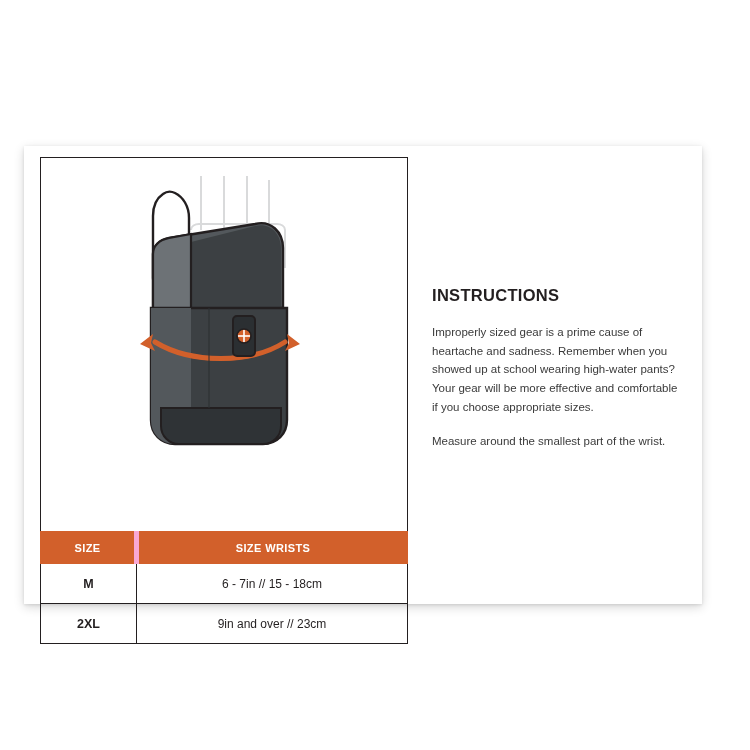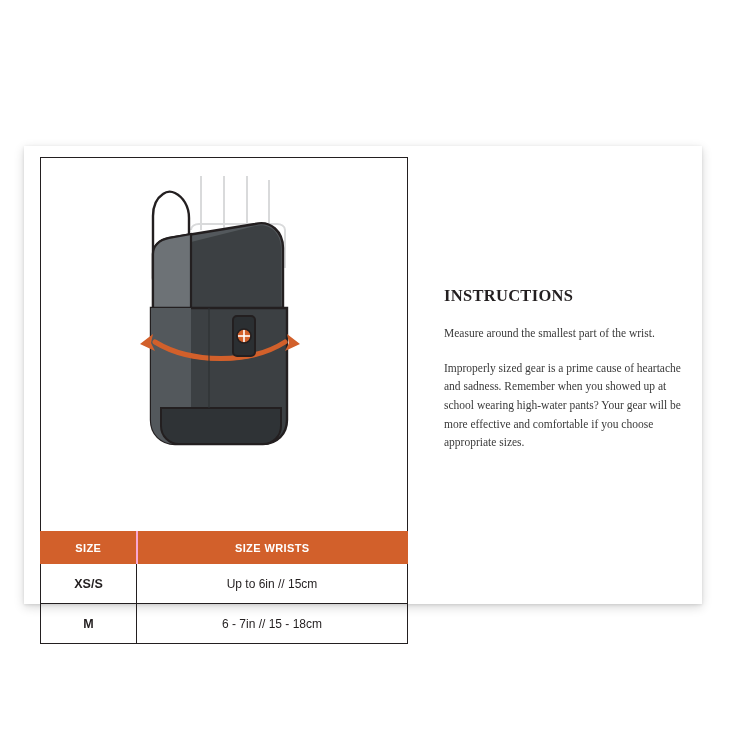--- a/index.html
+++ b/index.html
@@ -78,43 +78,42 @@
     background: #d2602b;
     color: #ffffff;
     font-size: 11px;
     font-weight: bold;
     letter-spacing: 0.4px;
     height: 32px;
     border-color: #d2602b;
   }
   .size-table thead th.col-size {
     width: 96px;
-    border-right: 2px solid #f9a8d4;
+    border-right: 5px solid #f9a8d4;
   }
   .size-table tbody td {
     height: 40px;
     font-size: 12px;
     color: #231f20;
   }
   .size-table tbody td.col-size {
     width: 96px;
     font-weight: bold;
     font-size: 12.5px;
   }
   .size-table tbody td.col-fits {
     font-weight: normal;
   }
 
   
   .right-col {
     position: absolute;
-    left: 420px;
+    left: 408px;
     top: 140px;
     width: 248px;
-    font-family: Liberation Serif, serif;
   }
   .instr-title {
     font-size: 16.5px;
     font-weight: bold;
     color: #231f20;
     letter-spacing: 0.3px;
     margin: 0 0 18px 0;
   }
   .instr-p {
     font-size: 11.5px;
@@ -180,32 +179,32 @@
 
         <table class="size-table">
           <thead>
             <tr>
               <th class="col-size">SIZE</th>
               <th class="col-fits">SIZE WRISTS</th>
             </tr>
           </thead>
           <tbody>
             <tr>
-              <td class="col-size">XS/S</td>
-              <td class="col-fits">Up to 6in // 15cm</td>
+              <td class="col-size">M</td>
+              <td class="col-fits">6 - 7in // 15 - 18cm</td>
             </tr>
             <tr>
-              <td class="col-size">M</td>
-              <td class="col-fits">6 - 7in // 15 - 18cm</td>
+              <td class="col-size">2XL</td>
+              <td class="col-fits">9in and over // 23cm</td>
             </tr>
           </tbody>
         </table>
       </div>
 
       <div class="right-col">
         <h2 class="instr-title">INSTRUCTIONS</h2>
+        <p class="instr-p">Improperly sized gear is a prime cause of heartache and sadness. Remember when you showed up at school wearing high-water pants? Your gear will be more effective and comfortable if you choose appropriate sizes.</p>
         <p class="instr-p">Measure around the smallest part of the wrist.</p>
-        <p class="instr-p">Improperly sized gear is a prime cause of heartache and sadness. Remember when you showed up at school wearing high-water pants? Your gear will be more effective and comfortable if you choose appropriate sizes.</p>
       </div>
 
     </div>
   </div>
 </div>
 
 </body></html>

